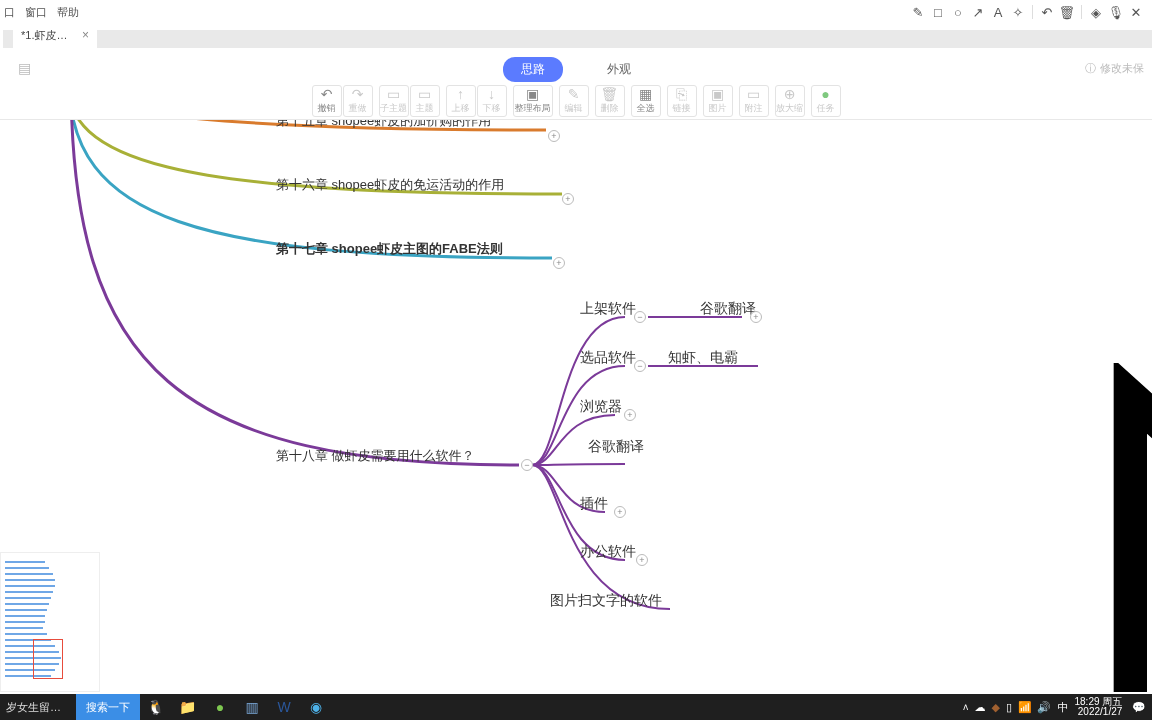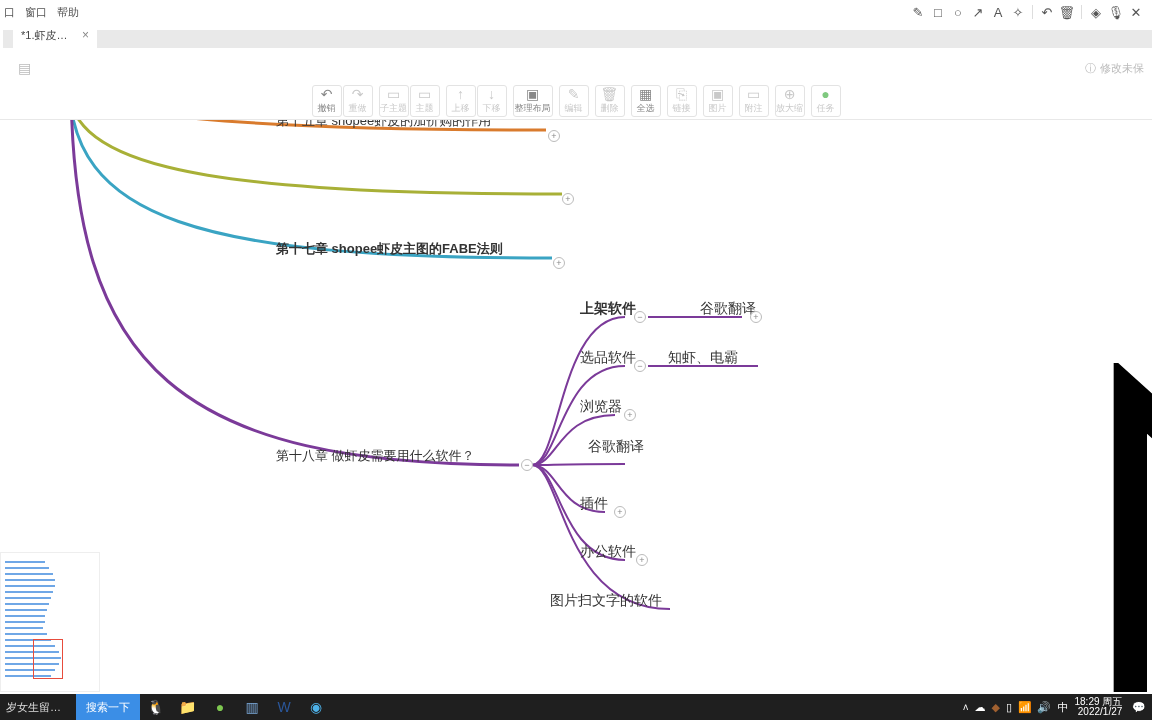--- a/index.html
+++ b/index.html
@@ -241,20 +241,24 @@
 
 <div class="tabrow">
   <div class="tab">
     <span class="tab-label">*1.虾皮实…</span>
     <span class="tab-close">×</span>
   </div>
 </div>
 
 <div class="viewmode-row">
   <div class="outline-icon">▤</div>
+  <div class="pill">
+    <div class="mode-btn active">思路</div>
+    <div class="mode-btn">外观</div>
+  </div>
   <div class="modify-flag">
     <span>ⓘ</span>
     <span>修改未保</span>
   </div>
 </div>
 
 <div class="toolbar">
   <div class="tbtn-group">
     <div class="tbtn enabled">
         <span class="ticon">↶</span>
@@ -343,29 +347,30 @@
     <path d="M 532 345 C 562 345, 562 489, 670 489" stroke="#7b3a99" stroke-width="2" fill="none"></path>
 
     <line x1="648" y1="197" x2="742" y2="197" stroke="#7b3a99" stroke-width="2"></line>
 
     <line x1="648" y1="246" x2="758" y2="246" stroke="#7b3a99" stroke-width="2"></line>
   </svg>
 
   <div class="node title" style="top:-8px; left:276px;">第十五章  shopee虾皮的加价购的作用</div>
   <div class="expand" style="top:10px; left:548px;">+</div>
 
+  <div class="node title" style="top:56px; left:276px;">第十六章  shopee虾皮的免运活动的作用</div>
   <div class="expand" style="top:73px; left:562px;">+</div>
 
   <div class="node title" style="top:120px; left:276px;font-weight:bold;">第十七章  shopee虾皮主图的FABE法则</div>
   <div class="expand" style="top:137px; left:553px;">+</div>
 
   <div class="node title" style="top:327px; left:276px;">第十八章 做虾皮需要用什么软件？</div>
   <div class="expand" style="top:339px; left:521px;">−</div>
 
-  <div class="node" style="top:180px; left:580px;font-weight:bold;">上架软件</div>
+  <div class="node" style="top:180px; left:580px;">上架软件</div>
   <div class="expand" style="top:191px; left:634px;">−</div>
   <div class="node" style="top:180px; left:700px;">谷歌翻译</div>
   <div class="expand" style="top:191px; left:750px;">+</div>
 
   <div class="node" style="top:229px; left:580px;">选品软件</div>
   <div class="expand" style="top:240px; left:634px;">−</div>
   <div class="node" style="top:229px; left:668px;">知虾、电霸</div>
 
   <div class="node" style="top:278px; left:580px;">浏览器</div>
   <div class="expand" style="top:289px; left:624px;">+</div>

